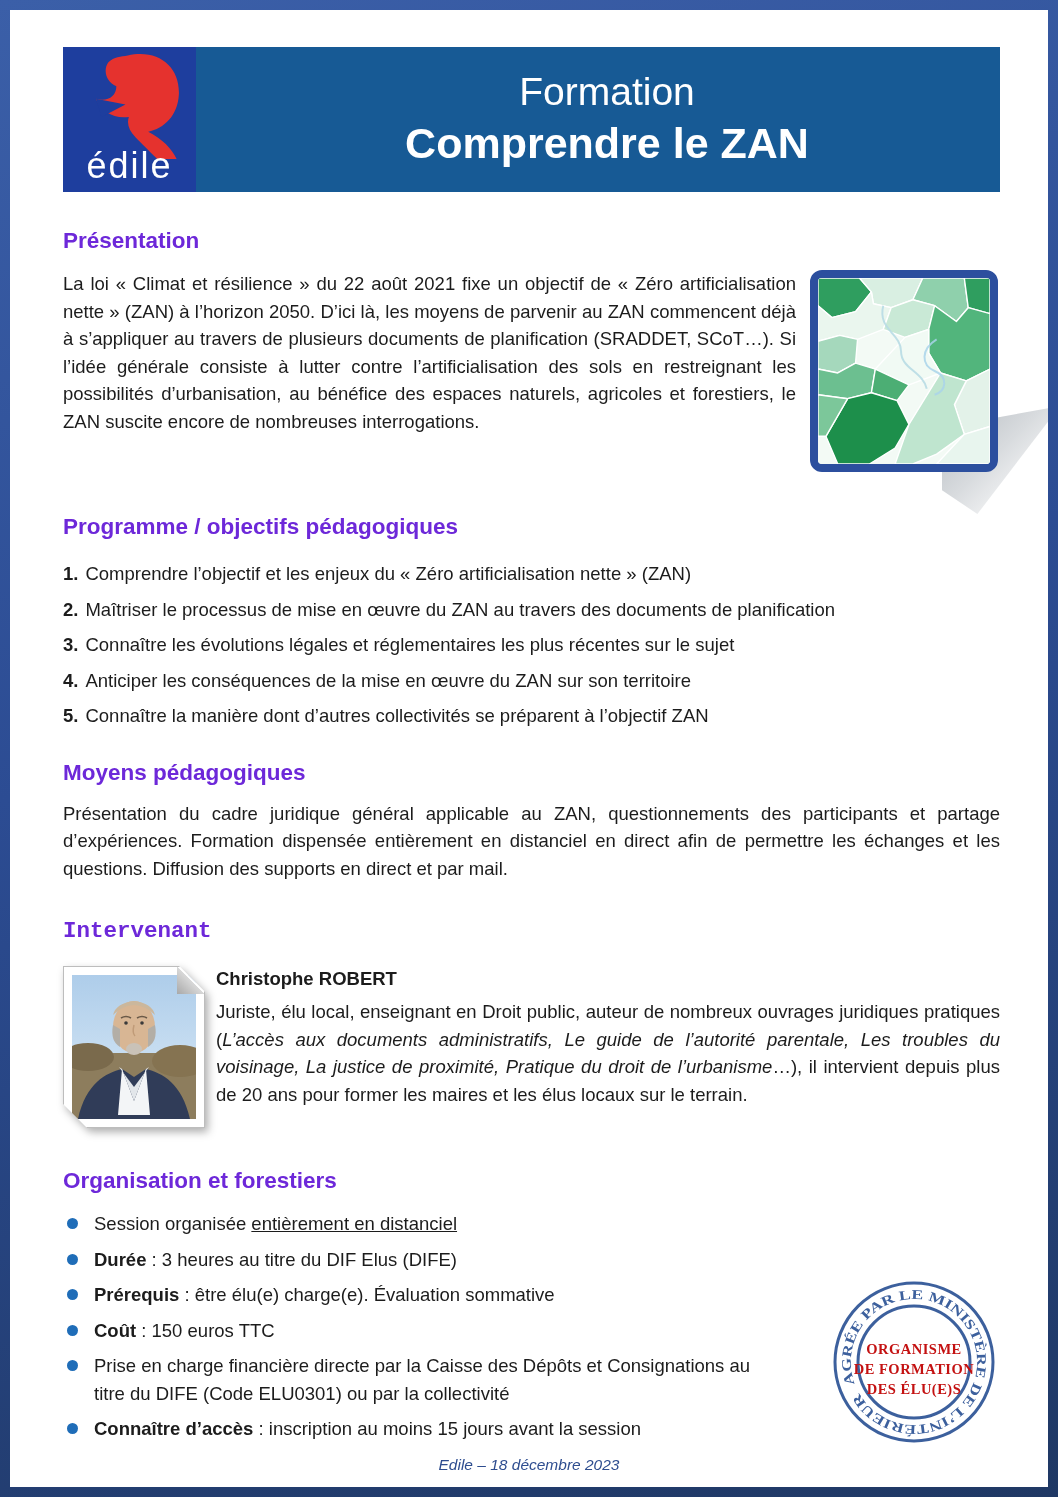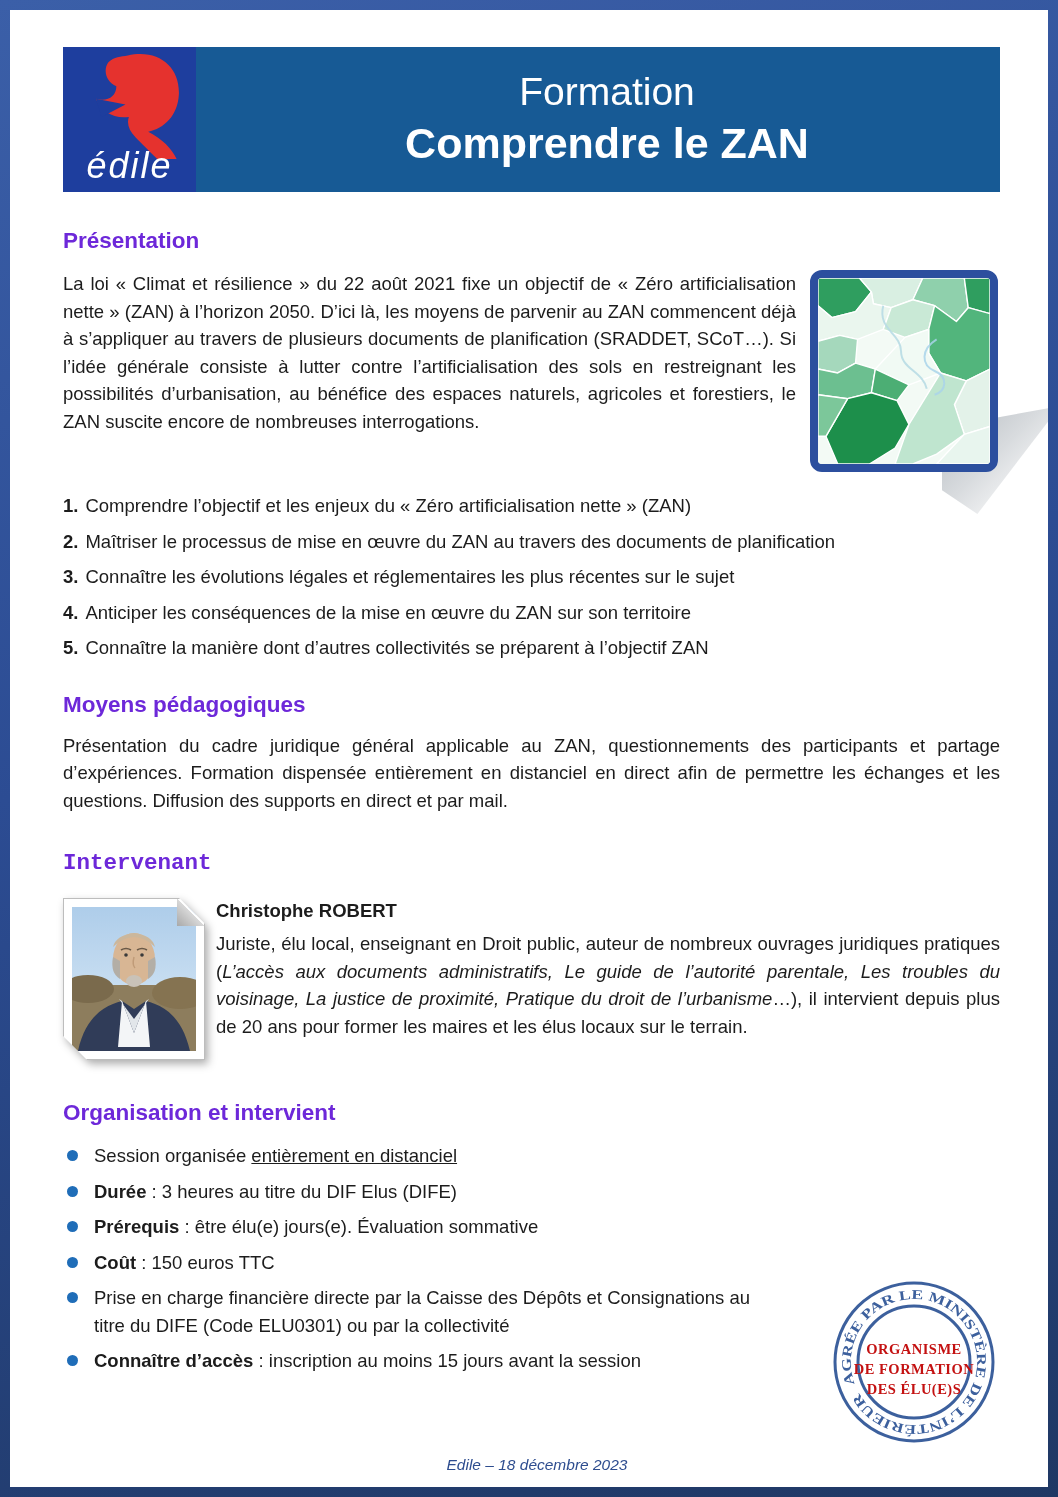--- a/index.html
+++ b/index.html
@@ -26,21 +26,21 @@
 
   
   .banner { margin-top:37px; height:145px; background:#175a95; display:flex; }
   .logo {
     flex:none; width:133px; height:100%;
     background:#1e3e9e; position:relative; overflow:hidden;
   }
   .logo svg { position:absolute; top:4px; left:8px; }
   .logo-text {
     position:absolute; bottom:8px; left:0; width:100%;
-    text-align:center; color:#ffffff; font-style:italic;
+    text-align:center; color:#ffffff; 
     font-size:36px; letter-spacing:2px; line-height:1;
     font-family:"Liberation Sans", sans-serif;
   }
   .titles {
     flex:1; display:flex; flex-direction:column;
     justify-content:center; align-items:center;
     color:#ffffff; line-height:1.25;padding-left:18px;
   }
   .title-1 { font-size:39px; font-weight:400; }
   .title-2 { font-size:43px; font-weight:700; }
@@ -115,21 +115,21 @@
     background:#1f6db8;
   }
   .org-list b { font-weight:700; }
   .org-list u { text-decoration:underline; }
 
   
   .stamp { position:absolute; left:830px; top:1278px; width:168px; height:168px; opacity:.93; }
 
   
   .footer {
-    position:absolute; left:8px; bottom:13px; width:100%;
+    position:absolute; left:0; bottom:13px; width:100%;
     text-align:center; font-style:italic;
     font-size:15.5px; color:#2e4d8f;
   }
 </style>
 </head>
 <body>
 
 <div class="page">
   <div class="sheet">
 
@@ -176,20 +176,21 @@
               </g>
               <path d="M66,28 C60,52 84,56 84,74 C84,92 106,94 110,112" fill="none" stroke="#b8dce4" stroke-width="2" opacity="0.9"></path>
               <path d="M120,62 C104,72 104,88 118,94 C132,100 130,114 118,118" fill="none" stroke="#a9d4ea" stroke-width="2" opacity="0.85"></path>
             </svg>
           </div>
         </figure>
       </div>
     </section>
 
     <section>
+      <h2 class="h-prog">Programme / objectifs pédagogiques</h2>
       <ol class="prog-list">
         <li><span class="num">1.</span><span>Comprendre l’objectif et les enjeux du « Zéro artificialisation nette » (ZAN)</span></li>
         <li><span class="num">2.</span><span>Maîtriser le processus de mise en œuvre du ZAN au travers des documents de planification</span></li>
         <li><span class="num">3.</span><span>Connaître les évolutions légales et réglementaires les plus récentes sur le sujet</span></li>
         <li><span class="num">4.</span><span>Anticiper les conséquences de la mise en œuvre du ZAN sur son territoire</span></li>
         <li><span class="num">5.</span><span>Connaître la manière dont d’autres collectivités se préparent à l’objectif ZAN</span></li>
       </ol>
     </section>
 
     <section>
@@ -231,25 +232,25 @@
           </div>
         </div>
         <div class="bio-col">
           <div class="bio-name">Christophe ROBERT</div>
           <p class="just bio"><span>Juriste, élu local, enseignant en Droit public, auteur de nombreux ouvrages juridiques pratiques (</span><i>L’accès aux documents administratifs, Le guide de l’autorité parentale, Les troubles du voisinage, La justice de proximité, Pratique du droit de l’urbanisme</i><span>…), il intervient depuis plus de 20 ans pour former les maires et les élus locaux sur le terrain.</span></p>
         </div>
       </div>
     </section>
 
     <section>
-      <h2 class="h-org">Organisation et intervient</h2>
+      <h2 class="h-org">Organisation et forestiers</h2>
       <ul class="org-list">
         <li><span>Session organisée </span><b></b><u>entièrement en distanciel</u><span></span></li>
         <li><span></span><b>Durée</b><u></u><span> : 3 heures au titre du DIF Elus (DIFE)</span></li>
-        <li><span></span><b>Prérequis</b><u></u><span> : être élu(e) jours(e). Évaluation sommative</span></li>
+        <li><span></span><b>Prérequis</b><u></u><span> : être élu(e) charge(e). Évaluation sommative</span></li>
         <li><span></span><b>Coût</b><u></u><span> : 150 euros TTC</span></li>
         <li><span>Prise en charge financière directe par la Caisse des Dépôts et Consignations au titre du DIFE (Code ELU0301) ou par la collectivité</span><b></b><u></u><span></span></li>
         <li><span></span><b>Connaître d’accès</b><u></u><span> : inscription au moins 15 jours avant la session</span></li>
       </ul>
     </section>
 
     <div class="footer">Edile – 18 décembre 2023</div>
   </div>
 
   <div class="stamp">

